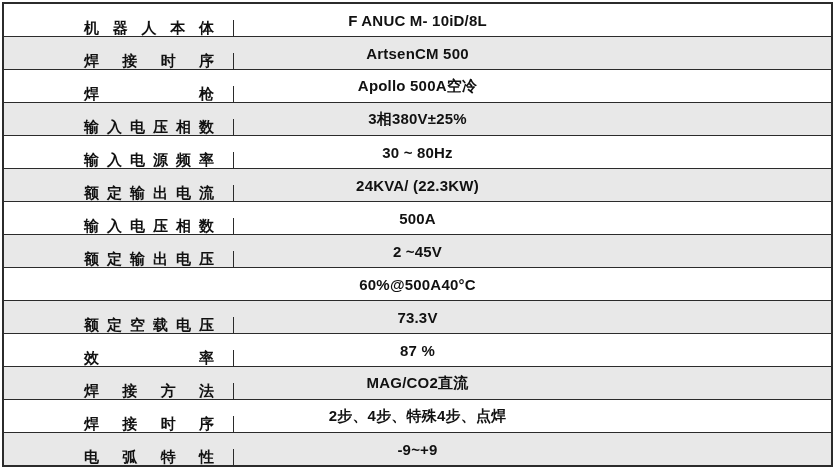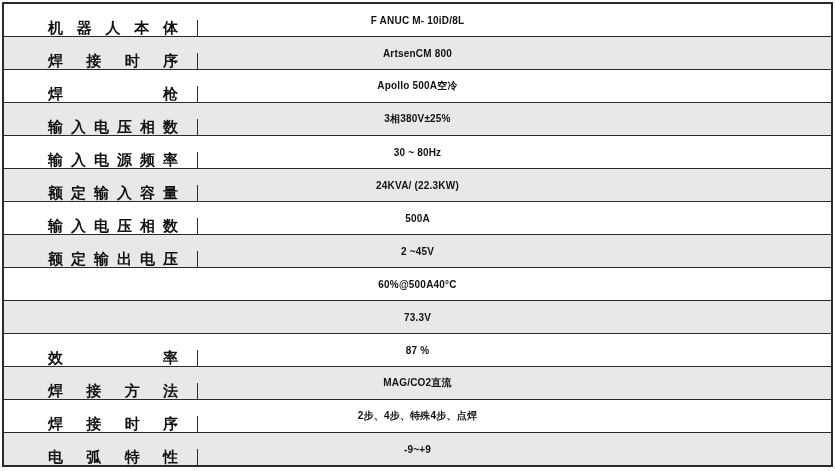--- a/index.html
+++ b/index.html
@@ -30,36 +30,37 @@
     background: #ffffff;
   }
   .row:last-child { border-bottom: none; }
   .row.alt { background: #e8e8e8; }
   .value-cell {
     position: absolute;
     inset: 0;
     display: flex;
     align-items: center;
     justify-content: center;
-    font-size: 10px;
+    font-size: 15px;
     font-weight: 600;
     color: #111111;
     letter-spacing: 0.2px;
     z-index: 1;
   }
   .label-cell {
     position: absolute;
     left: 0;
     top: 16px;
     bottom: 0;
     width: 193px;
     border-right: 1.5px solid #2b2b2b;
     display: flex;
     align-items: center;
     z-index: 2;
+    padding-left: 36px;
   }
   .label {
     display: inline-block;
     margin-left: 44px;
     width: 130px;
     text-align: justify;
     text-align-last: justify;
     font-size: 15px;
     font-weight: 600;
     color: #111111;
@@ -72,21 +73,21 @@
 <div class="spec-table">
 
   <div class="row">
     <div class="value-cell">F ANUC M- 10iD/8L</div>
     <div class="label-cell">
       <span class="label">机器人本体</span>
     </div>
   </div>
 
   <div class="row alt">
-    <div class="value-cell">ArtsenCM 800</div>
+    <div class="value-cell">ArtsenCM 500</div>
     <div class="label-cell">
       <span class="label">焊接时序</span>
     </div>
   </div>
 
   <div class="row">
     <div class="value-cell">Apollo 500A空冷</div>
     <div class="label-cell">
       <span class="label">焊枪</span>
     </div>
@@ -102,21 +103,21 @@
   <div class="row">
     <div class="value-cell">30 ~ 80Hz</div>
     <div class="label-cell">
       <span class="label">输入电源频率</span>
     </div>
   </div>
 
   <div class="row alt">
     <div class="value-cell">24KVA/ (22.3KW)</div>
     <div class="label-cell">
-      <span class="label">额定输入容量</span>
+      <span class="label">额定输出电流</span>
     </div>
   </div>
 
   <div class="row">
     <div class="value-cell">500A</div>
     <div class="label-cell">
       <span class="label">输入电压相数</span>
     </div>
   </div>
 
@@ -126,20 +127,23 @@
       <span class="label">额定输出电压</span>
     </div>
   </div>
 
   <div class="row">
     <div class="value-cell">60%@500A40°C</div>
   </div>
 
   <div class="row alt">
     <div class="value-cell">73.3V</div>
+    <div class="label-cell">
+      <span class="label">额定空载电压</span>
+    </div>
   </div>
 
   <div class="row">
     <div class="value-cell">87 %</div>
     <div class="label-cell">
       <span class="label">效率</span>
     </div>
   </div>
 
   <div class="row alt">

